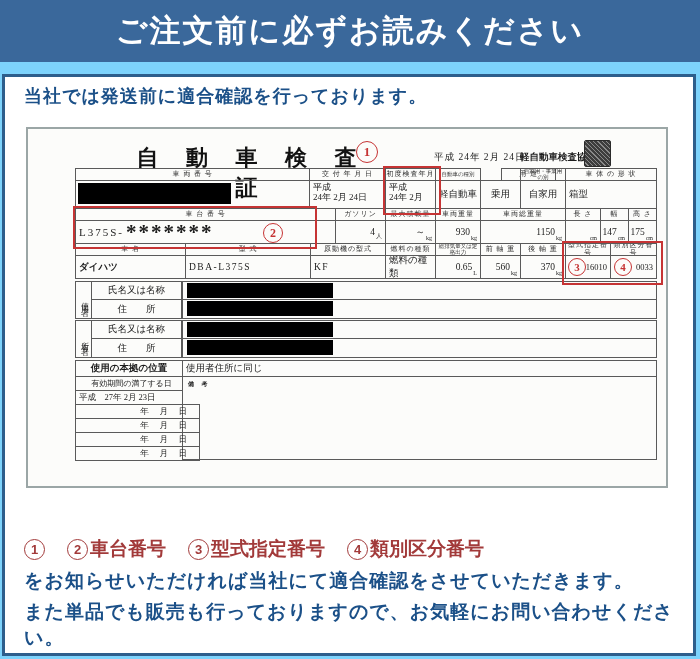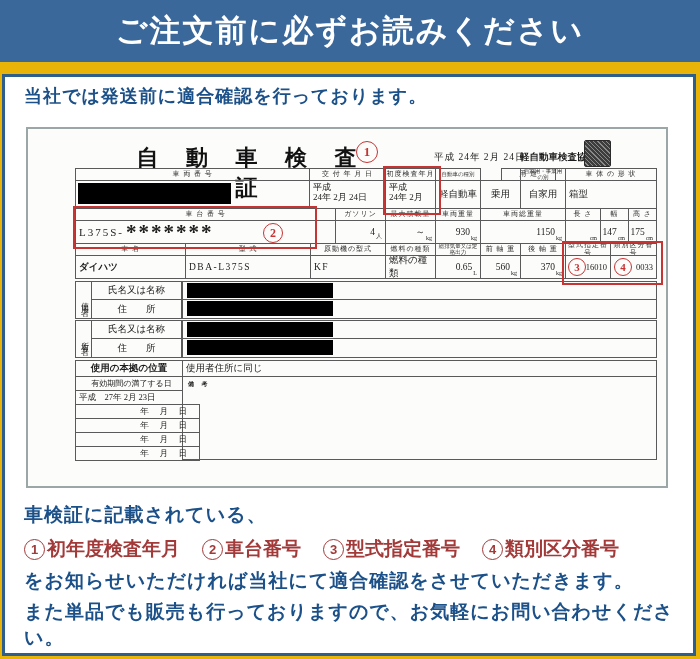--- a/index.html
+++ b/index.html
@@ -1,17 +1,17 @@
 <!DOCTYPE html>
 <html><head>
 <meta charset="utf-8">
 <style>
   html,body{margin:0;padding:0;}
   body{font-family:"Liberation Sans","DejaVu Sans",sans-serif;background:#ffffff;}
-  .page{position:relative;width:700px;height:659px;background:#eab308;overflow:hidden;}
+  .page{position:relative;width:700px;height:659px;background:#7dd3fc;overflow:hidden;}
 
   
   .banner{position:absolute;left:0;top:0;width:700px;height:62px;background:#3a689b;
           display:flex;align-items:center;justify-content:center;}
   .banner-title{color:#ffffff;font-size:31px;font-weight:bold;letter-spacing:2px;}
 
   
   .content-box{position:absolute;left:2px;top:74px;width:688px;height:576px;
                border:3px solid #2d5e8c;background:#ffffff;}
 
@@ -201,26 +201,24 @@
     <div class="redbox" style="left:355px;top:37px;width:54px;height:45px;"></div>
     <div class="redbox" style="left:45px;top:77px;width:240px;height:39px;"></div>
     <div class="redbox" style="left:534px;top:112px;width:97px;height:40px;"></div>
 
     <div class="mark" style="left:328px;top:12px;width:20px;height:20px;font-size:13px;">1</div>
     <div class="mark" style="left:235px;top:94px;width:18px;height:18px;font-size:12px;">2</div>
     <div class="mark" style="left:540px;top:129px;width:16px;height:16px;font-size:11px;">3</div>
     <div class="mark" style="left:586px;top:129px;width:16px;height:16px;font-size:11px;">4</div>
   </div>
 
-  <div class="outro-line" style="top:502px;">車検証に記載されている、</div>
 
   <div class="outro-items">
     <span class="outro-item">
       <span class="outro-num">1</span>
-      <span>初年度検査年月</span>
     </span>
     <span class="outro-item">
       <span class="outro-num">2</span>
       <span>車台番号</span>
     </span>
     <span class="outro-item">
       <span class="outro-num">3</span>
       <span>型式指定番号</span>
     </span>
     <span class="outro-item">

